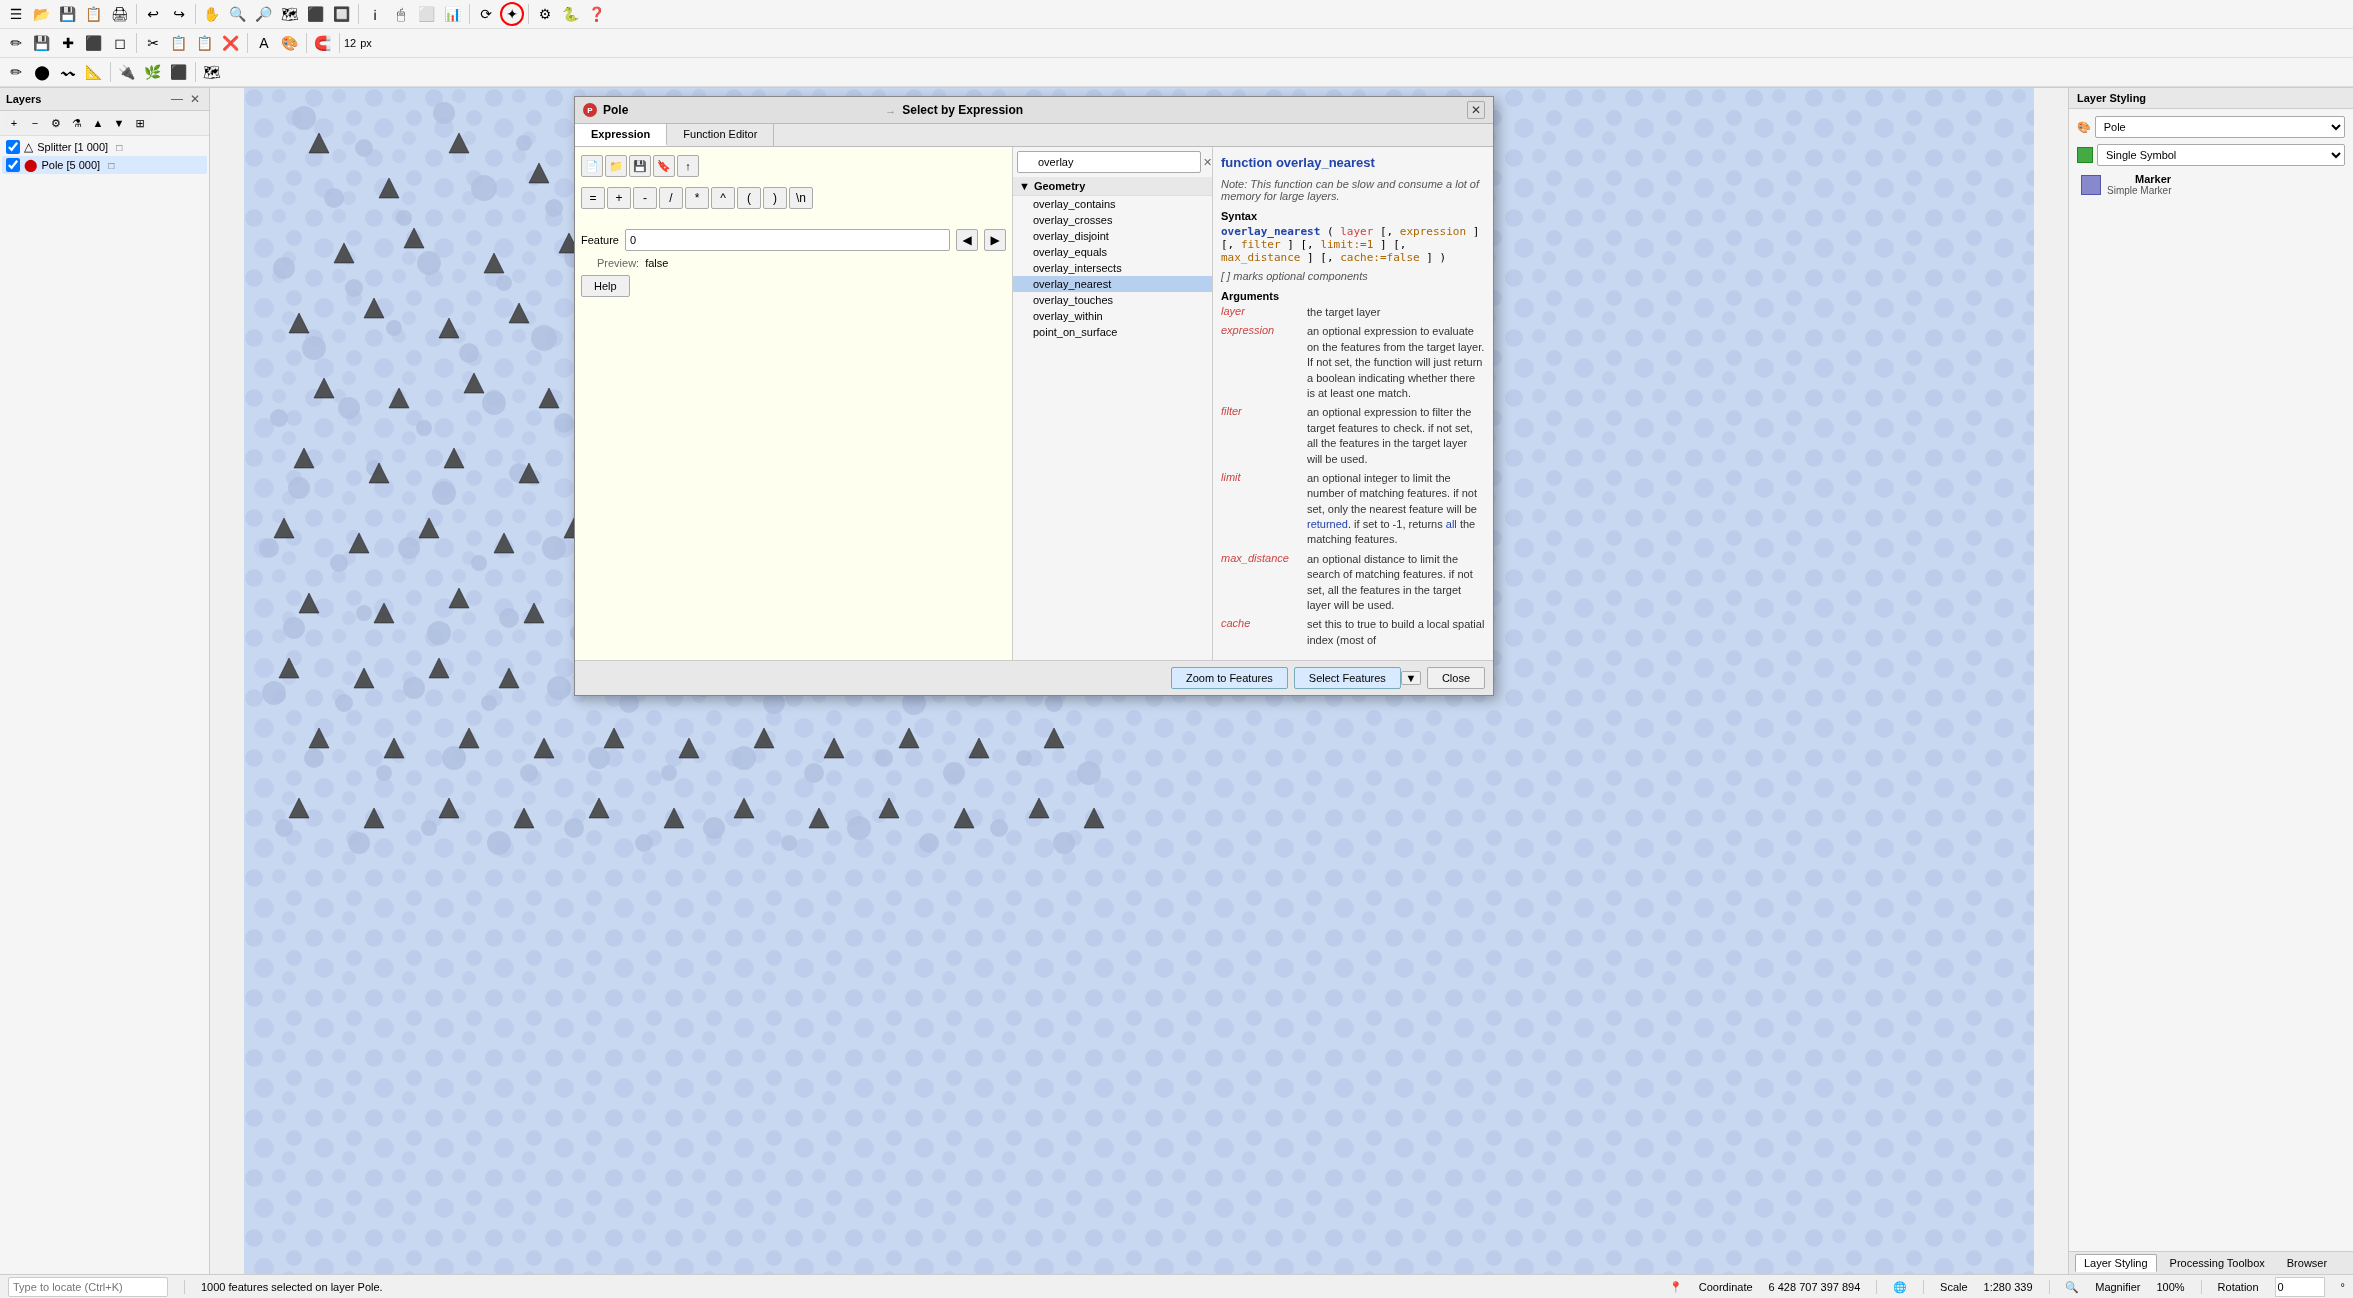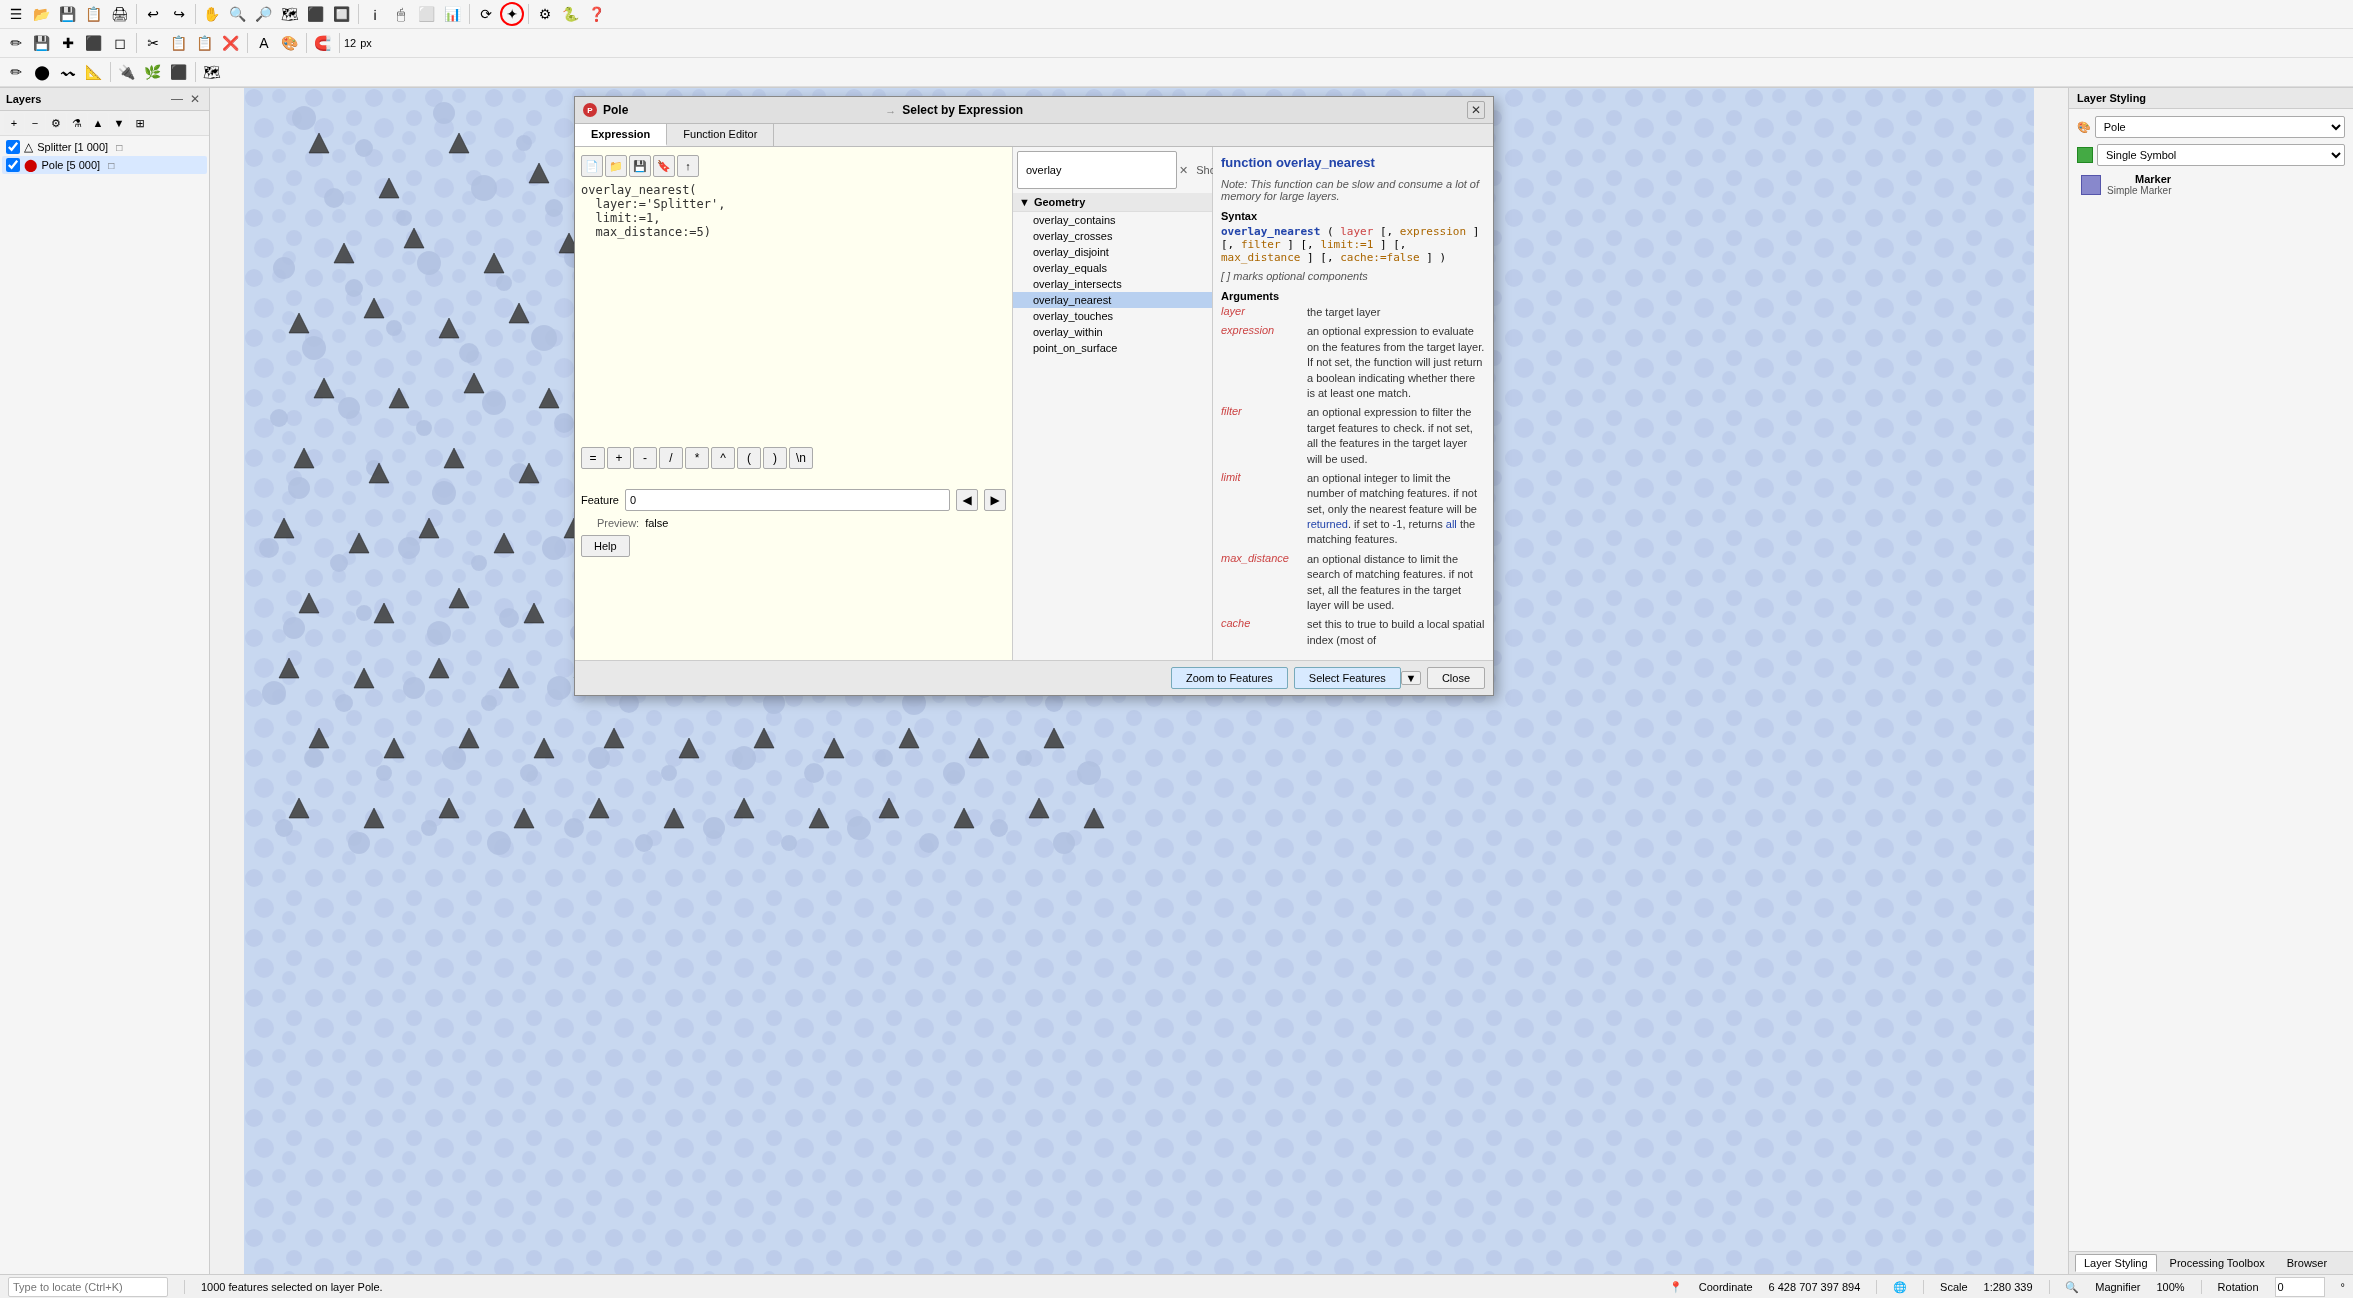--- a/index.html
+++ b/index.html
@@ -71,21 +71,21 @@
     .feature-input { height: 22px; border: 1px solid #aaa; border-radius: 2px; padding: 0 4px; font-size: 11px; flex: 1; }
     .feature-nav-btn { width: 22px; height: 22px; border: 1px solid #aaa; background: #f0f0f0; border-radius: 2px; cursor: pointer; display: flex; align-items: center; justify-content: center; font-size: 12px; }
     .preview-row { display: flex; align-items: center; gap: 6px; padding: 2px 16px; }
     .preview-label { font-size: 11px; color: #666; }
     .preview-value { font-size: 11px; }
     .help-btn { margin: 4px 0; padding: 4px 12px; border: 1px solid #aaa; background: #f0f0f0; border-radius: 2px; cursor: pointer; font-size: 11px; }
 
     
     .function-panel { width: 200px; background: #f5f5f5; border-right: 1px solid #ccc; }
     .function-search { display: flex; align-items: center; padding: 4px; gap: 2px; }
-    .function-search-input { flex: 1; height: 38px; border: 1px solid #aaa; border-radius: 2px; padding: 0 8px; font-size: 11px; }
+    .function-search-input { flex: 1; height: 22px; border: 1px solid #aaa; border-radius: 2px; padding: 0 20px; font-size: 11px; }
     .function-search-clear { width: 18px; height: 18px; border: none; background: transparent; cursor: pointer; font-size: 11px; color: #666; }
     .show-help-btn { font-size: 11px; padding: 2px 6px; color: #555; white-space: nowrap; }
     .function-tree { overflow-y: auto; font-size: 11px; }
     .function-group { cursor: pointer; }
     .function-group-header { display: flex; align-items: center; gap: 4px; padding: 3px 6px; background: #e8e8e8; font-weight: bold; border-bottom: 1px solid #ddd; }
     .function-item { padding: 2px 8px 2px 20px; cursor: pointer; }
     .function-item.selected { background: #b8d0f0; }
 
     
     .help-panel { width: 280px; background: #f5f5f5; padding: 8px; overflow-y: auto; font-size: 11px; }
@@ -505,24 +505,20 @@
         <div class="dialog-body">
 
           <div style="flex:1; background:#fffff0; border-right:1px solid #ccc; padding:6px; display:flex; flex-direction:column;">
             <div class="dialog-toolbar">
               <button class="dialog-toolbar-btn">📄</button>
               <button class="dialog-toolbar-btn">📁</button>
               <button class="dialog-toolbar-btn">💾</button>
               <button class="dialog-toolbar-btn">🔖</button>
               <button class="dialog-toolbar-btn">↑</button>
             </div>
-            <textarea class="expression-editor" style="height: 260px; background: rgb(255, 255, 240); font-family: monospace; font-size: 12px; border: none; outline: none; resize: none; width: 100%; color: rgb(51, 51, 51);">overlay_nearest(
-  layer:='Splitter',
-  limit:=1,
-  max_distance:=5)</textarea>
             <div class="dialog-operators">
               <button class="op-btn">=</button>
               <button class="op-btn">+</button>
               <button class="op-btn">-</button>
               <button class="op-btn">/</button>
               <button class="op-btn">*</button>
               <button class="op-btn">^</button>
               <button class="op-btn">(</button>
               <button class="op-btn">)</button>
               <button class="op-btn">\n</button>

